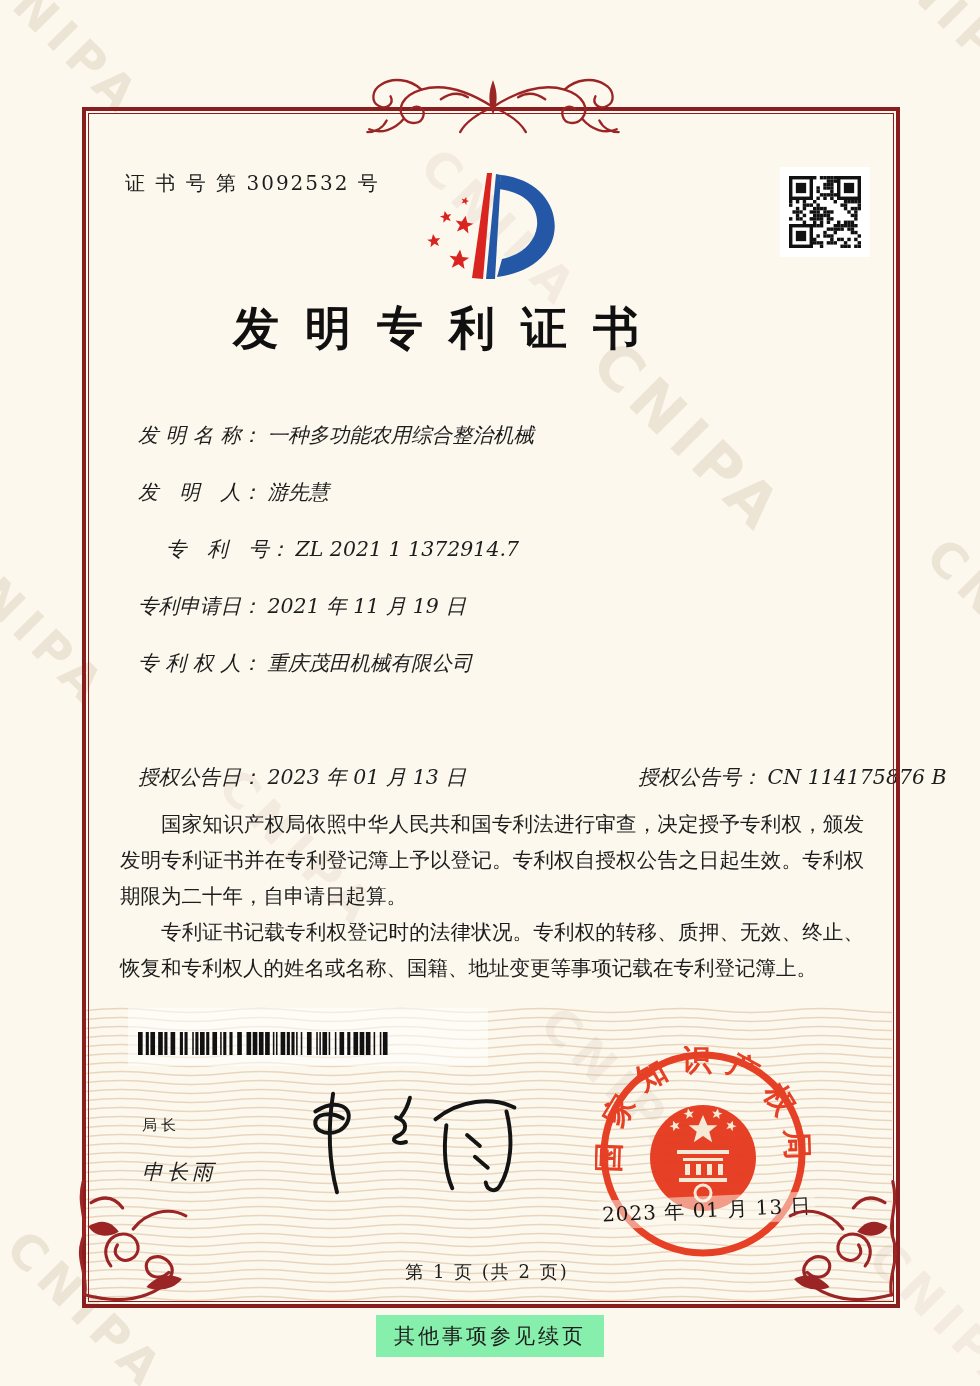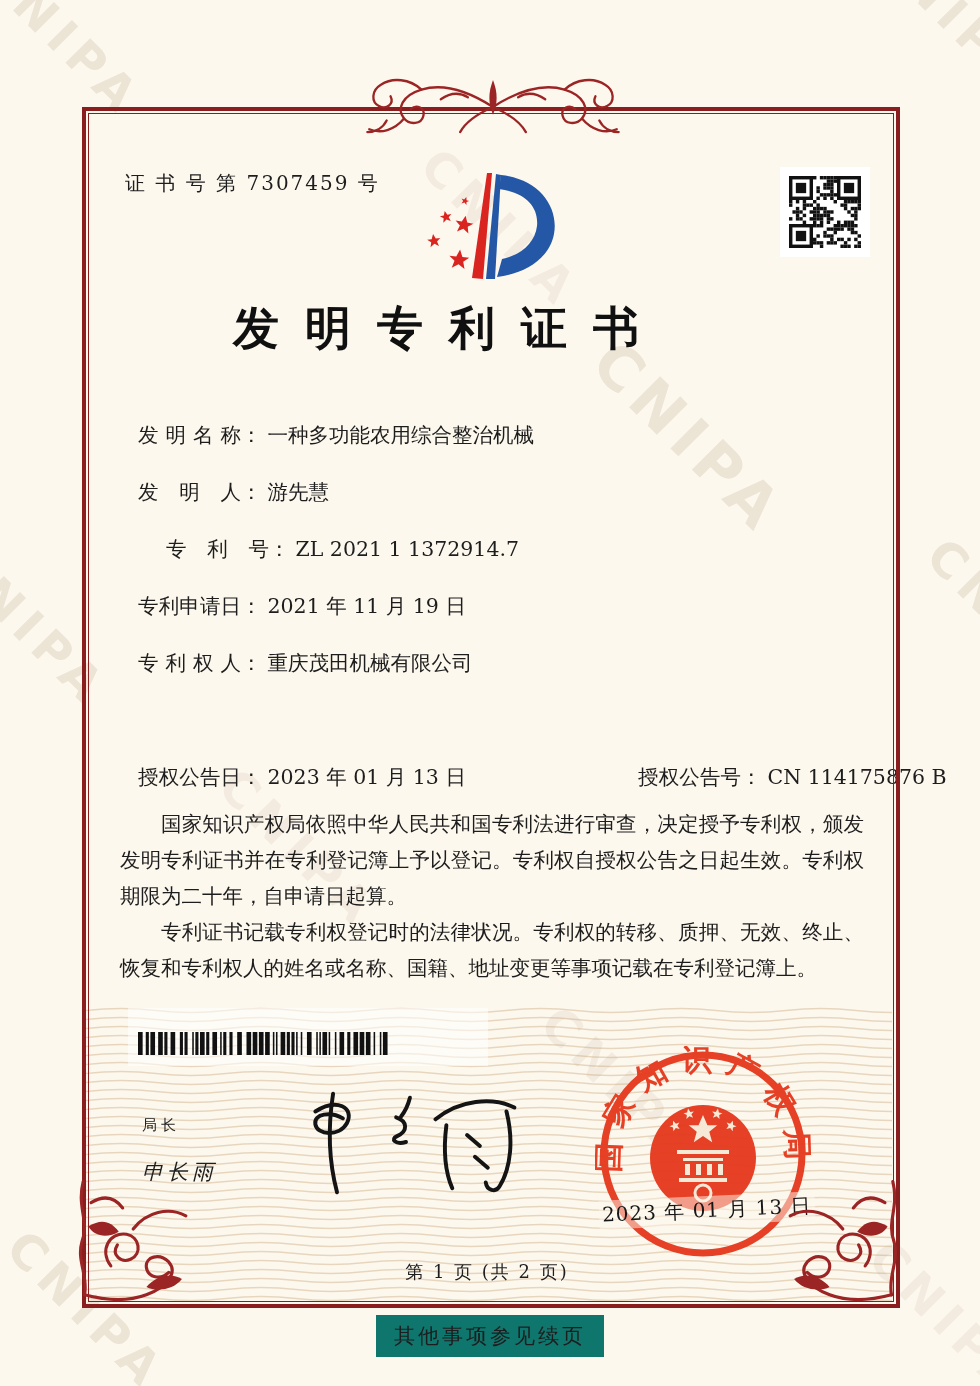--- a/index.html
+++ b/index.html
@@ -21,41 +21,41 @@
   .white-strip{position:absolute;left:128px;top:1008px;width:360px;height:58px;background:rgba(255,255,255,0.55);z-index:2;}
 
   .certno{position:absolute;left:125px;top:170px;font-size:20px;letter-spacing:2px;z-index:3;}
   .logo{position:absolute;left:417px;top:161px;z-index:3;}
   .qrbox{position:absolute;left:780px;top:167px;width:90px;height:90px;background:#fff;z-index:3;}
   .qrbox svg{position:absolute;left:9px;top:9px;}
 
   .title{position:absolute;left:0;top:298px;width:872px;text-align:center;font-size:46px;font-weight:bold;
          letter-spacing:26px;text-indent:26px;color:#101010;z-index:3;}
 
-  .row{position:absolute;left:138px;font-size:20.5px;z-index:3;white-space:nowrap;}
+  .row{position:absolute;left:138px;font-size:20.5px;z-index:3;white-space:nowrap;font-style:italic;}
   .flabel{display:inline-block;width:103px;text-align:justify;text-align-last:justify;}
   .fvalue{margin-left:6px;}
   .grant2{position:absolute;left:500px;top:0;}
 
   .paras{position:absolute;left:120px;top:806px;width:744px;font-size:20.5px;line-height:36px;text-align:justify;z-index:3;}
   .paras p{margin:0;text-indent:2em;}
 
   .barcode{position:absolute;left:138px;top:1032px;z-index:3;}
 
   .sig-title{position:absolute;left:142px;top:1116px;font-size:15px;z-index:3;letter-spacing:4px;}
   .sig-name{position:absolute;left:142px;top:1158px;font-size:21px;z-index:3;letter-spacing:4px;font-style:italic;}
   .signature{position:absolute;left:272px;top:1082px;z-index:3;}
 
   .seal{position:absolute;left:595px;top:1046px;z-index:3;opacity:.95;}
   .seal-date{position:absolute;left:599px;top:1196px;font-size:20px;color:#161616;letter-spacing:1px;z-index:4;
              background:rgba(253,248,238,.5);padding:1px 3px;transform:rotate(-2.5deg);white-space:nowrap;}
 
   .pagenum{position:absolute;left:82px;top:1260px;width:810px;text-align:center;font-size:18px;z-index:4;letter-spacing:2px;}
   .note-wrap{position:absolute;left:0;top:1315px;width:980px;text-align:center;z-index:3;}
-  .note{display:inline-block;background:#0f766e;padding:7px 18px;font-size:21px;letter-spacing:3px;}
+  .note{display:inline-block;background:#86efac;padding:7px 18px;font-size:21px;letter-spacing:3px;}
 
   .ornament{position:absolute;z-index:6;pointer-events:none;}
 </style>
 </head>
 <body>
 
 <div id="page">
 
   <svg width="0" height="0" style="position:absolute" aria-hidden="true">
     <defs>
@@ -110,21 +110,21 @@
       <path d="M48,60 C58,47 75,43 88,50"></path>
       <path d="M16,40 C26,34 34,36 40,44"></path>
       <path d="M14,58 C24,52 31,54 37,62 C29,67 18,66 14,58 Z" fill="#9b2424" stroke="none"></path>
       <path d="M58,104 C66,95 77,93 85,98 C79,106 66,108 58,104 Z" fill="#9b2424" stroke="none"></path>
     </g>
   </svg>
   <svg class="ornament" style="left:748px;top:1150px;" width="158" height="158" viewBox="0 0 120 120">
     <use href="#cornerFl" transform="translate(120,0) scale(-1,1)"></use>
   </svg>
 
-  <div class="certno">证 书 号 第 7307459 号</div>
+  <div class="certno">证 书 号 第 3092532 号</div>
 
   <svg class="logo" width="152" height="128" viewBox="0 0 152 128">
     <polygon points="70,12 75,12 66,118 55,117" fill="#da2420"></polygon>
     <polygon points="79,13 84,14 78,118 69,118" fill="#2458a6"></polygon>
     <path d="M84,14 C122,18 142,46 137,73 C132,99 106,113 80,116 L85,98 C104,94 118,82 120,65 C122,44 106,31 82,28 Z" fill="#2458a6"></path>
     <use href="#star5" fill="#da2420" transform="translate(48,40) scale(0.42) rotate(18)"></use>
     <use href="#star5" fill="#da2420" transform="translate(29,56) scale(0.62) rotate(-12)"></use>
     <use href="#star5" fill="#da2420" transform="translate(47,64) scale(0.95) rotate(10)"></use>
     <use href="#star5" fill="#da2420" transform="translate(17,80) scale(0.70) rotate(-8)"></use>
     <use href="#star5" fill="#da2420" transform="translate(42,99) scale(1.05) rotate(6)"></use>

